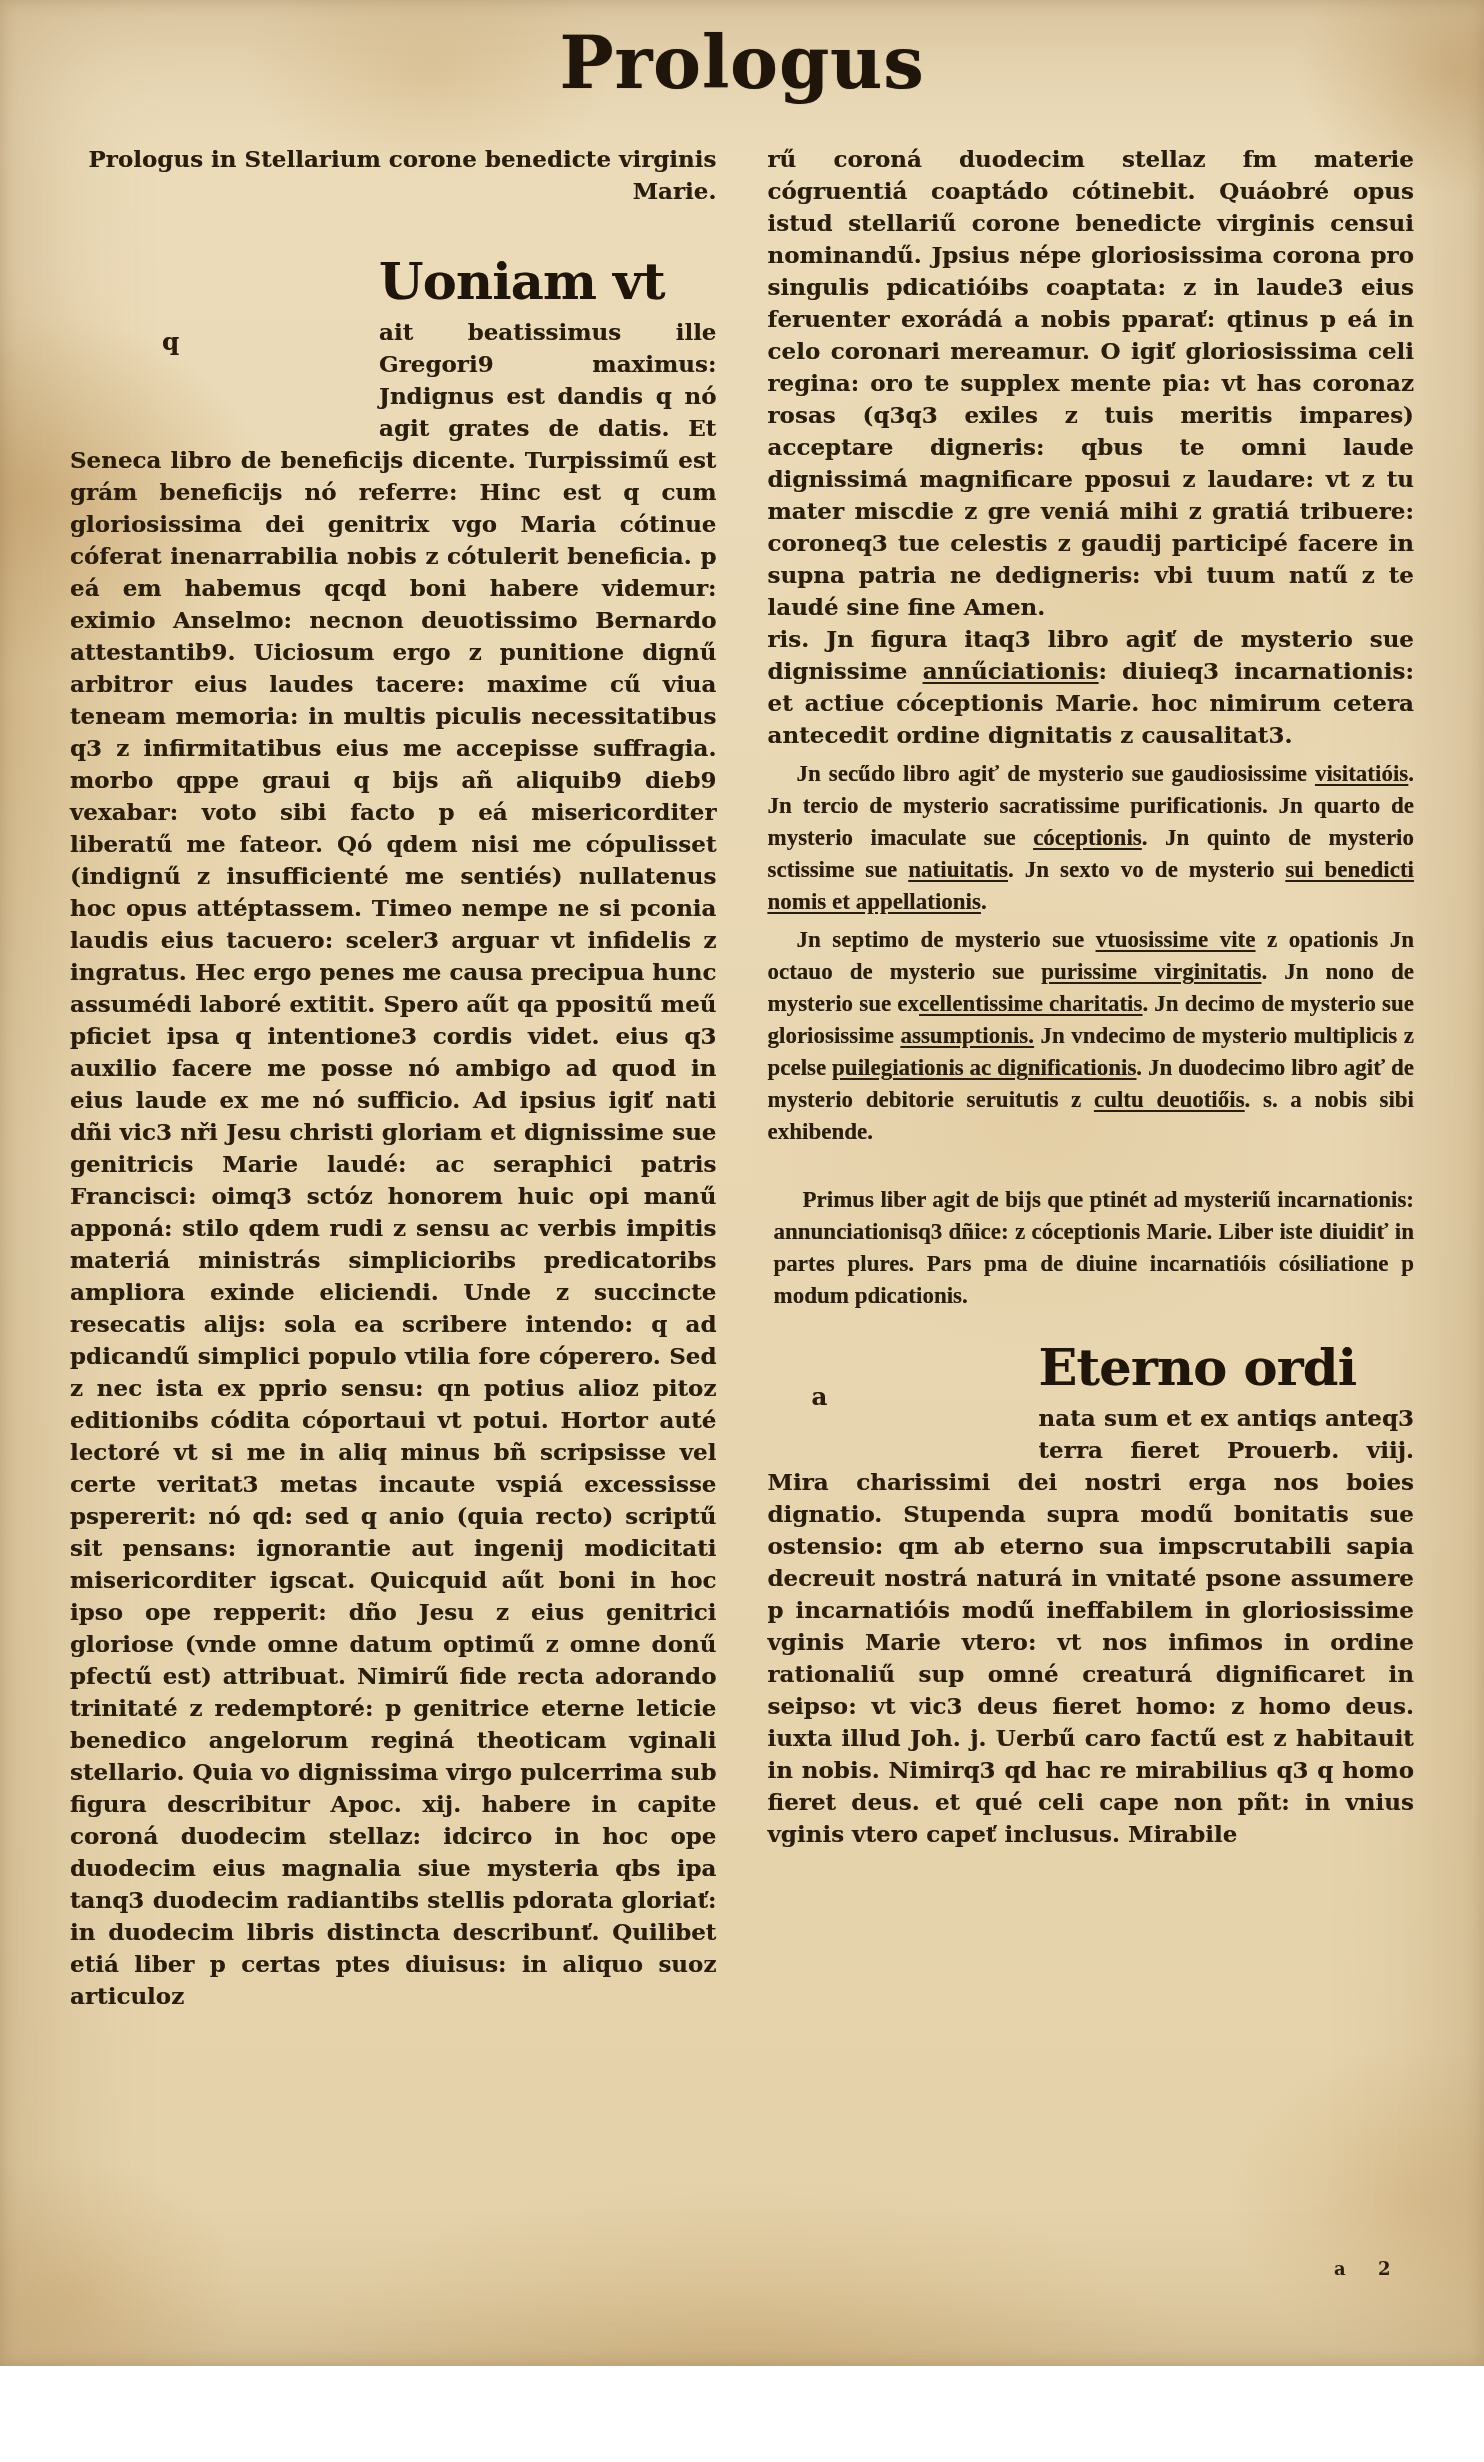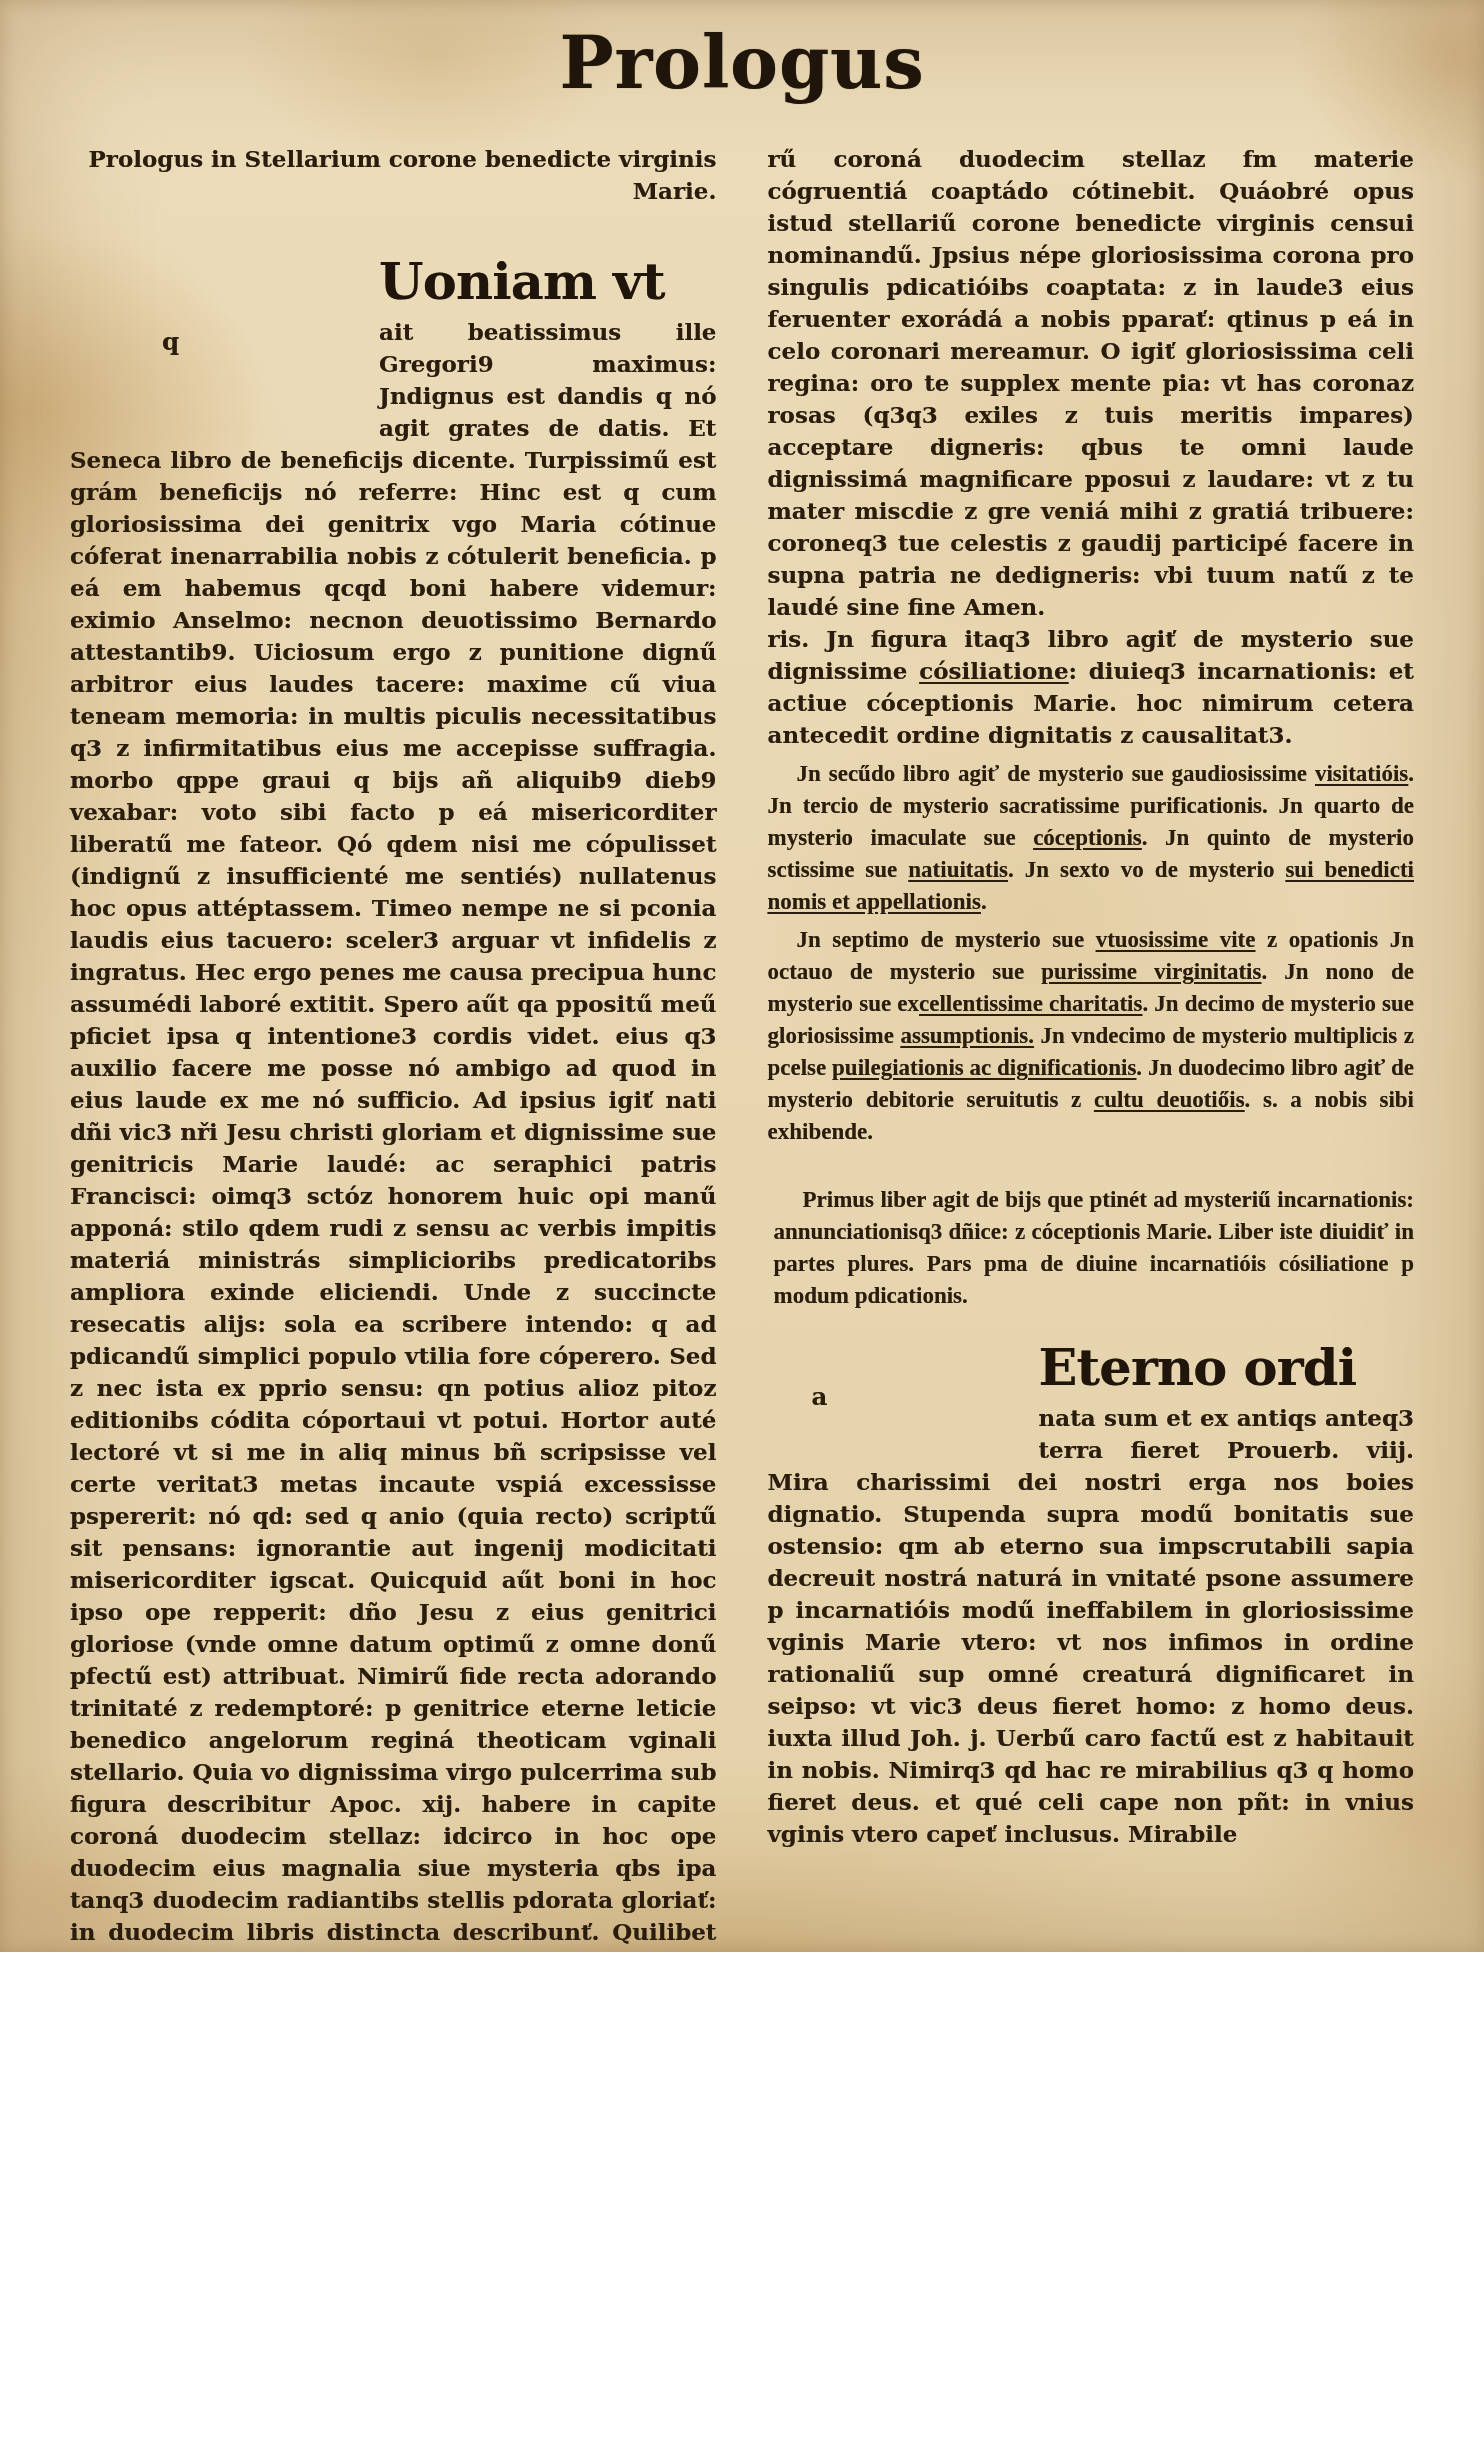--- a/index.html
+++ b/index.html
@@ -1,21 +1,21 @@
 <!DOCTYPE html>
 <html style="font-size:13px"><head>
 <meta charset="utf-8">
 <style>
   * { margin:0; padding:0; box-sizing:border-box; }
   html, body { width:1485px; height:2462px; }
   body { font-family:"DejaVu Serif", serif; }
 
   .page {
     position:relative;
-    width:1485px; height:1952px;
+    width:1485px; height:2366px;
     overflow:hidden;
     background-color:#e9d8b4;
     background-image:
       radial-gradient(ellipse 343px 262px at 2% 21%,  rgba(188,146,86,0.45), rgba(188,146,86,0) 70%),
       radial-gradient(ellipse 425px 621px at 0% 30%,  rgba(203,166,104,0.32), rgba(203,166,104,0) 72%),
       radial-gradient(ellipse 270px 155px at 29% 3%,  rgba(198,160,100,0.30), rgba(198,160,100,0) 70%),
       radial-gradient(ellipse 229px 180px at 98% 3%,  rgba(185,142,82,0.40), rgba(185,142,82,0) 70%),
       radial-gradient(ellipse 531px 425px at 76% 24%, rgba(214,184,128,0.28), rgba(214,184,128,0) 70%),
       radial-gradient(ellipse 425px 343px at 70% 47%, rgba(210,178,120,0.22), rgba(210,178,120,0) 70%),
       radial-gradient(ellipse 621px 262px at 50% 100%,rgba(200,164,102,0.34), rgba(200,164,102,0) 72%),
@@ -114,21 +114,21 @@
           </span>
           <span class="bl incipit">Uoniam vt</span>
           <span>ait beatissimus ille Gregori9 maximus: Jndignus est dandis q nó agit grates de datis. Et Seneca libro de beneficijs dicente. Turpissimű est grám beneficijs nó referre: Hinc est q cum gloriosissima dei genitrix vgo Maria cótinue cóferat inenarrabilia nobis z cótulerit beneficia. p eá em habemus qcqd boni habere videmur: eximio Anselmo: necnon deuotissimo Bernardo attestantib9. Uiciosum ergo z punitione dignű arbitror eius laudes tacere: maxime cű viua teneam memoria: in multis piculis necessitatibus q3 z infirmitatibus eius me accepisse suffragia. morbo qppe graui q bijs añ aliquib9 dieb9 vexabar: voto sibi facto p eá misericorditer liberatű me fateor. Qó qdem nisi me cópulisset (indignű z insufficienté me sentiés) nullatenus hoc opus attéptassem. Timeo nempe ne si pconia laudis eius tacuero: sceler3 arguar vt infidelis z ingratus. Hec ergo penes me causa precipua hunc assumédi laboré extitit. Spero aűt qa ppositű meű pficiet ipsa q intentione3 cordis videt. eius q3 auxilio facere me posse nó ambigo ad quod in eius laude ex me nó sufficio. Ad ipsius igiť nati dñi vic3 nři Jesu christi gloriam et dignissime sue genitricis Marie laudé: ac seraphici patris Francisci: oimq3 sctóz honorem huic opi manű apponá: stilo qdem rudi z sensu ac verbis impitis materiá ministrás simplicioribs predicatoribs ampliora exinde eliciendi. Unde z succincte resecatis alijs: sola ea scribere intendo: q ad pdicandű simplici populo vtilia fore cóperero. Sed z nec ista ex pprio sensu: qn potius alioz pitoz editionibs códita cóportaui vt potui. Hortor auté lectoré vt si me in aliq minus bñ scripsisse vel certe veritat3 metas incaute vspiá excessisse pspererit: nó qd: sed q anio (quia recto) scriptű sit pensans: ignorantie aut ingenij modicitati misericorditer igscat. Quicquid aűt boni in hoc ipso ope repperit: dño Jesu z eius genitrici gloriose (vnde omne datum optimű z omne donű pfectű est) attribuat. Nimirű fide recta adorando trinitaté z redemptoré: p genitrice eterne leticie benedico angelorum reginá theoticam vginali stellario. Quia vo dignissima virgo pulcerrima sub figura describitur Apoc. xij. habere in capite coroná duodecim stellaz: idcirco in hoc ope duodecim eius magnalia siue mysteria qbs ipa tanq3 duodecim radiantibs stellis pdorata gloriať: in duodecim libris distincta describunť. Quilibet etiá liber p certas ptes diuisus: in aliquo suoz articuloz</span>
         </div>
       </div>
 
       <div class="col">
         <p class="bl body-text">rű coroná duodecim stellaz fm materie cógruentiá coaptádo cótinebit. Quáobré opus istud stellariű corone benedicte virginis censui nominandű. Jpsius népe gloriosissima corona pro singulis pdicatióibs coaptata: z in laude3 eius feruenter exorádá a nobis pparať: qtinus p eá in celo coronari mereamur. O igiť gloriosissima celi regina: oro te supplex mente pia: vt has coronaz rosas (q3q3 exiles z tuis meritis impares) acceptare digneris: qbus te omni laude dignissimá magnificare pposui z laudare: vt z tu mater miscdie z gre veniá mihi z gratiá tribuere: coroneq3 tue celestis z gaudij participé facere in supna patria ne dedigneris: vbi tuum natű z te laudé sine fine Amen.</p>
 
 
-        <p class="bl body-text"><span>ris.  Jn figura itaq3 libro agiť de mysterio sue dignissime </span><span class="u">cósiliatione</span><span>: diuieq3 incarnationis: et actiue cóceptionis Marie. hoc nimirum cetera antecedit ordine dignitatis z causalitat3.</span></p>
+        <p class="bl body-text"><span>ris.  Jn figura itaq3 libro agiť de mysterio sue dignissime </span><span class="u">annűciationis</span><span>: diuieq3 incarnationis: et actiue cóceptionis Marie. hoc nimirum cetera antecedit ordine dignitatis z causalitat3.</span></p>
 
         <p class="bl body-text indent mt-sm"><span>Jn secűdo libro agiť de mysterio sue gaudiosissime </span><span class="u">visitatióis</span><span>.  Jn tercio de mysterio sacratissime purificationis.  Jn quarto de mysterio imaculate sue </span><span class="u">cóceptionis</span><span>.  Jn quinto de mysterio sctissime sue </span><span class="u">natiuitatis</span><span>.  Jn sexto vo de mysterio </span><span class="u">sui benedicti nomis et appellationis</span><span>.</span></p>
 
         <p class="bl body-text indent mt-sm"><span>Jn septimo de mysterio sue </span><span class="u">vtuosissime vite</span><span> z opationis  Jn octauo de mysterio sue </span><span class="u">purissime virginitatis</span><span>.  Jn nono de mysterio sue ex</span><span class="u">cellentissime charitatis</span><span>.  Jn decimo de mysterio sue gloriosissime </span><span class="u">assumptionis.</span><span>  Jn vndecimo de mysterio multiplicis z pcelse </span><span class="u">puilegiationis ac dignificationis</span><span>.  Jn duodecimo libro agiť de mysterio debitorie seruitutis z </span><span class="u">cultu deuotiőis</span><span>. s. a nobis sibi exhibende.</span></p>
 
         <p class="bl body-text indent mt-lg">Primus liber agit de bijs que ptinét ad mysteriű incarnationis: annunciationisq3 dñice: z cóceptionis Marie.  Liber iste diuidiť in partes plures.  Pars pma de diuine incarnatióis cósiliatione p modum pdicationis.</p>
 
         <div class="bl body-text para" style="margin-top:28px;">
           <span class="initial-float sm">
             <span class="bl guide">a</span>

